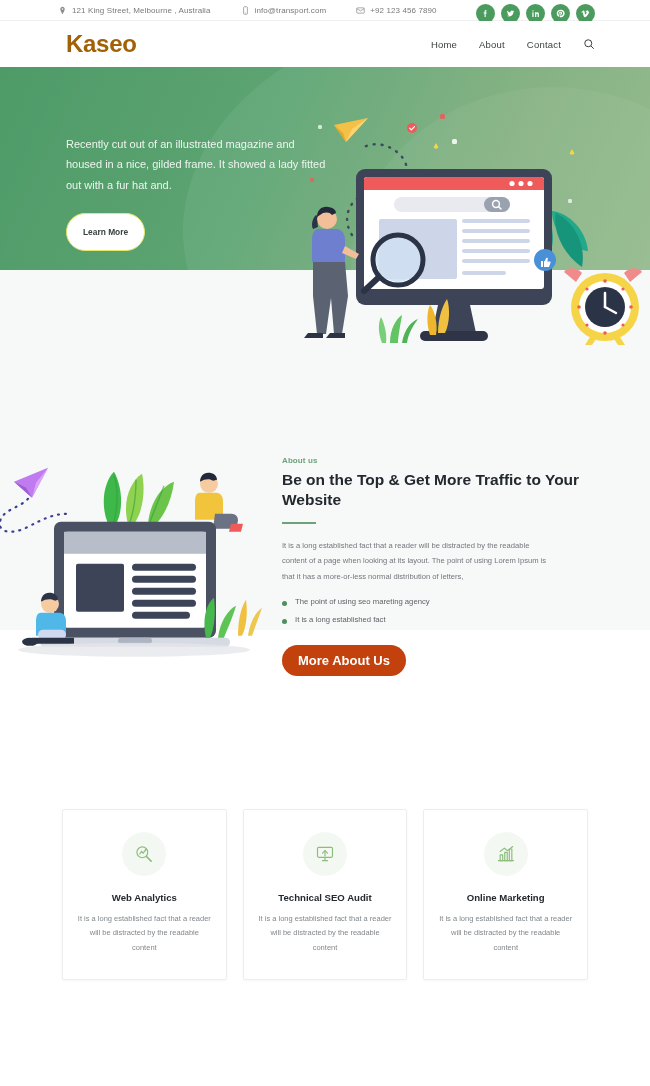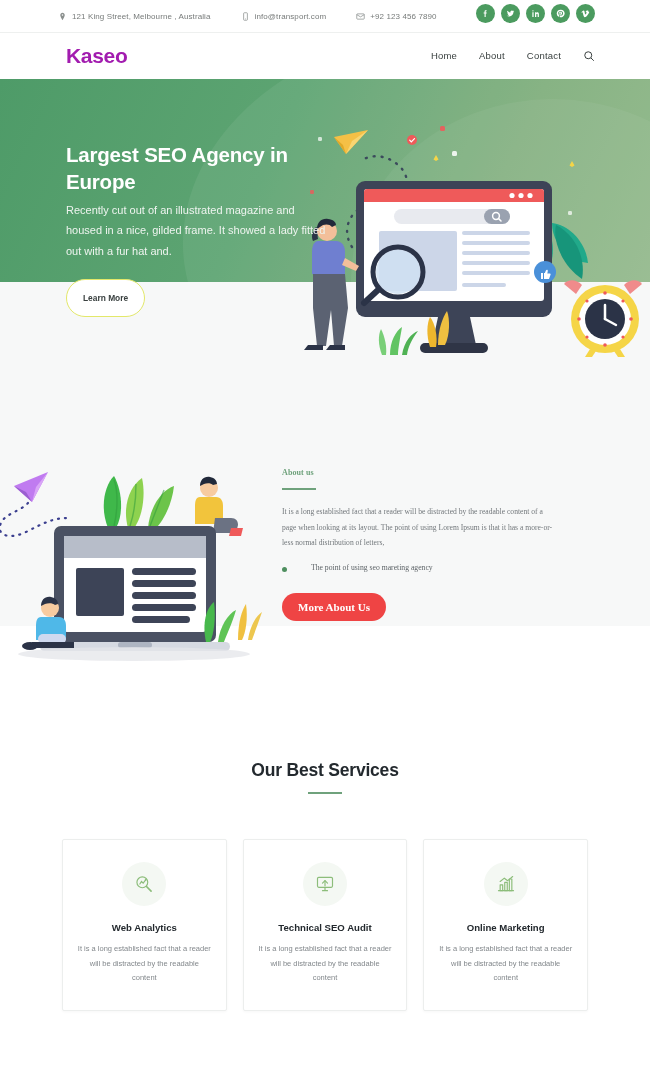--- a/index.html
+++ b/index.html
@@ -5,44 +5,44 @@
   * { box-sizing: border-box; margin: 0; padding: 0; }
   html, body {
     width: 650px; height: 1086px;
     font-family: "Liberation Sans", sans-serif;
     background: #ffffff; overflow: hidden;
   }
   .page { position: relative; width: 650px; height: 1086px; background:#fff; }
 
   
   .topbar {
-    position: relative; height: 33px; background: #ffffff;
+    position: relative; height: 21px; background: #ffffff;
     border-bottom: 1px solid #eef0ef;
     display: flex; align-items: center;
   }
   .tb-info { display: flex; align-items: center; gap: 30px; padding-left: 58px; }
   .tb-item { display: flex; align-items: center; gap: 5px; font-size: 8px; color: #777b7a; letter-spacing: .1px; }
   .tb-ico { width: 9px; height: 9px; display:block; color:#8a8f8d; flex:none; }
   .tb-social { position: absolute; right: 55px; top: 4px; display: flex; gap: 6px; }
   .soc {
     width: 19px; height: 19px; border-radius: 50%; background: #4b9b5f;
     display: flex; align-items: center; justify-content: center; color: #fff;
   }
   .soc svg { width: 9px; height: 9px; display:block; }
 
   
   .navbar {
     position: relative; height: 46px; background: #fff;
     display: flex; align-items: center; z-index: 20;
   }
   .logo {
     position: absolute; left: 66px; top: 50%; transform: translateY(-50%);
-    font-size: 21px; font-weight: 700; color: #a21caf; letter-spacing: -.3px;
-  }
-  .nav-right { position: absolute; right: 55px; display: flex; align-items: flex-start; gap: 22px; }
+    font-size: 24px; font-weight: 700; color: #a16207; letter-spacing: -.3px;
+  }
+  .nav-right { position: absolute; right: 55px; display: flex; align-items: center; gap: 22px; }
   .nav-link { font-size: 9.5px; color: #3a4140; letter-spacing: .2px; }
   .nav-search { width: 12px; height: 12px; color:#3a4140; display:block; }
 
   
   .hero {
     position: relative; height: 335px; overflow: hidden;
     background: linear-gradient(115deg, #4e9b68 0%, #5da472 38%, #7fae7c 68%, #93b98a 100%);
   }
   .hero-curve {
     position: absolute; left: -12%; bottom: -128px; width: 124%; height: 260px;
@@ -71,33 +71,33 @@
   
   .about {
     position: relative; background: #f7f8f8; padding: 42px 0 66px;
     overflow: hidden;
   }
   .about-curve {
     position: absolute; left: -12%; bottom: -118px; width: 124%; height: 230px;
     background: #ffffff; border-radius: 50% 50% 0 0 / 100% 100% 0 0;
     transform: scaleY(-1);
   }
-  .about-inner { position: relative; display: flex; z-index: 4; padding: 0 26px 0 0; font-family: Liberation Serif, serif; }
+  .about-inner { position: relative; display: flex; z-index: 4; padding: 0 26px 0 0; }
   .about-art { width: 272px; flex: none; margin-left: -4px; }
   .about-text { flex: 1; padding-left: 14px; padding-top: 12px; }
   .eyebrow { font-size: 8px; color: #6fa27c; font-weight: 700; letter-spacing: .1px; }
   .about-title { margin-top: 5px; font-size: 15.5px; line-height: 1.32; color: #23292e; font-weight: 600; }
   .rule { width: 34px; height: 2px; background: #6fa27c; margin-top: 11px; }
   .about-para { margin-top: 14px; font-size: 7.6px; line-height: 2.05; color: #72777b; width: 272px; }
   .about-list { margin-top: 12px; list-style: none; }
-  .about-list li { display: flex; align-items: flex-end; gap: 24px; font-size: 7.7px; color: #5d6367; margin-bottom: 9px; }
+  .about-list li { display: flex; align-items: flex-end; gap: 8px; font-size: 7.7px; color: #5d6367; margin-bottom: 9px; }
   .dot { width: 5px; height: 5px; border-radius: 50%; background: #4e8f5f; flex: none; }
   .btn-about {
     display:inline-block; margin-top: 12px; padding: 8px 16px; border-radius: 18px;
-    background: #ef4444; color: #fff; font-size: 11px; font-weight: 700;
+    background: #c2410c; color: #fff; font-size: 13px; font-weight: 700;
   }
 
   
   .services { position: relative; background: #fff; padding: 22px 0 0; }
   .svc-head { text-align: center; }
   .svc-title { font-size: 17.5px; color: #23292e; font-weight: 600; letter-spacing: -.2px; }
   .svc-rule { width: 34px; height: 2px; background: #6fa27c; margin: 11px auto 0; }
   .svc-grid { margin-top: 28px; display: flex; justify-content: center; gap: 16px; padding: 17px 62px; }
   .card {
     flex: 1; background: #fff; border: 1px solid #eceeed; border-radius: 2px;
@@ -274,21 +274,20 @@
       <rect x="24" y="40" width="4" height="4" rx="1.2" fill="#fff" opacity=".7"></rect>
       <rect x="16" y="93" width="4" height="4" rx="1.2" fill="#ef5a5a" opacity=".8"></rect>
       <rect x="274" y="114" width="4" height="4" rx="1.2" fill="#fff" opacity=".7"></rect>
       <path d="M142 58l2.5 4.5-2.5 1.5-2.5-1.5z" fill="#f5d547"></path>
       <path d="M278 64l2.5 4.5-2.5 1.5-2.5-1.5z" fill="#f5d547"></path>
       <circle cx="118" cy="43" r="5" fill="#ef5a5a"></circle>
       <path d="M115.7 43.2l1.6 1.7 3.2-3.3" stroke="#fff" stroke-width="1.2" fill="none" stroke-linecap="round"></path>
     </svg>
 
     <div class="hero-copy">
-      <h1 class="hero-title">Largest SEO Agency in Europe</h1>
       <p class="hero-sub">Recently cut out of an illustrated magazine and housed in a nice, gilded frame. It showed a lady fitted out with a fur hat and.</p>
       <a class="btn-learn">Learn More</a>
     </div>
 
     <div class="hero-curve"></div>
   </div>
 
   <div class="about">
     <div class="about-inner">
 
@@ -334,39 +333,40 @@
         <path d="M210 186c-4-18 0-34 8-40 2 16 0 32-4 40z" fill="#47b84c"></path>
         <path d="M222 186c2-16 10-28 18-32-4 14-10 26-12 32z" fill="#5fc456"></path>
         <path d="M242 184c0-18 4-30 8-36 2 14 0 28-4 36z" fill="#f0c040"></path>
         <path d="M252 184c2-14 8-24 14-28-4 12-8 22-10 28z" fill="#edc74f"></path>
 
         <ellipse cx="138" cy="198" rx="116" ry="7" fill="#e4e6ea" opacity=".75"></ellipse>
       </svg>
 
       <div class="about-text">
         <div class="eyebrow">About us</div>
+        <h2 class="about-title">Be on the Top &amp; Get More Traffic to Your Website</h2>
         <div class="rule"></div>
         <p class="about-para">It is a long established fact that a reader will be distracted by the readable content of a page when looking at its layout. The point of using Lorem Ipsum is that it has a more-or-less normal distribution of letters,</p>
         <ul class="about-list">
           <li>
             <span class="dot"></span>
             <span>The point of using seo mareting agency</span>
           </li>
+          <li>
+            <span class="dot"></span>
+            <span>It is a long established fact</span>
+          </li>
         </ul>
         <a class="btn-about">More About Us</a>
       </div>
     </div>
     <div class="about-curve"></div>
   </div>
 
   <div class="services">
-    <div class="svc-head">
-      <h2 class="svc-title">Our Best Services</h2>
-      <div class="svc-rule"></div>
-    </div>
 
     <div class="svc-grid">
 
       <div class="card">
         <div class="card-ico">
           <svg viewBox="0 0 24 24" fill="none" stroke="#8cbd7a" stroke-width="1.4" stroke-linecap="round">
             <circle cx="10" cy="10" r="6.5"></circle>
             <line x1="15" y1="15" x2="20.5" y2="20.5" stroke-width="2"></line>
             <path d="M7 12l2-3 2 2 3-4"></path>
             <circle cx="14" cy="7" r="1.1" fill="#8cbd7a" stroke="none"></circle>

